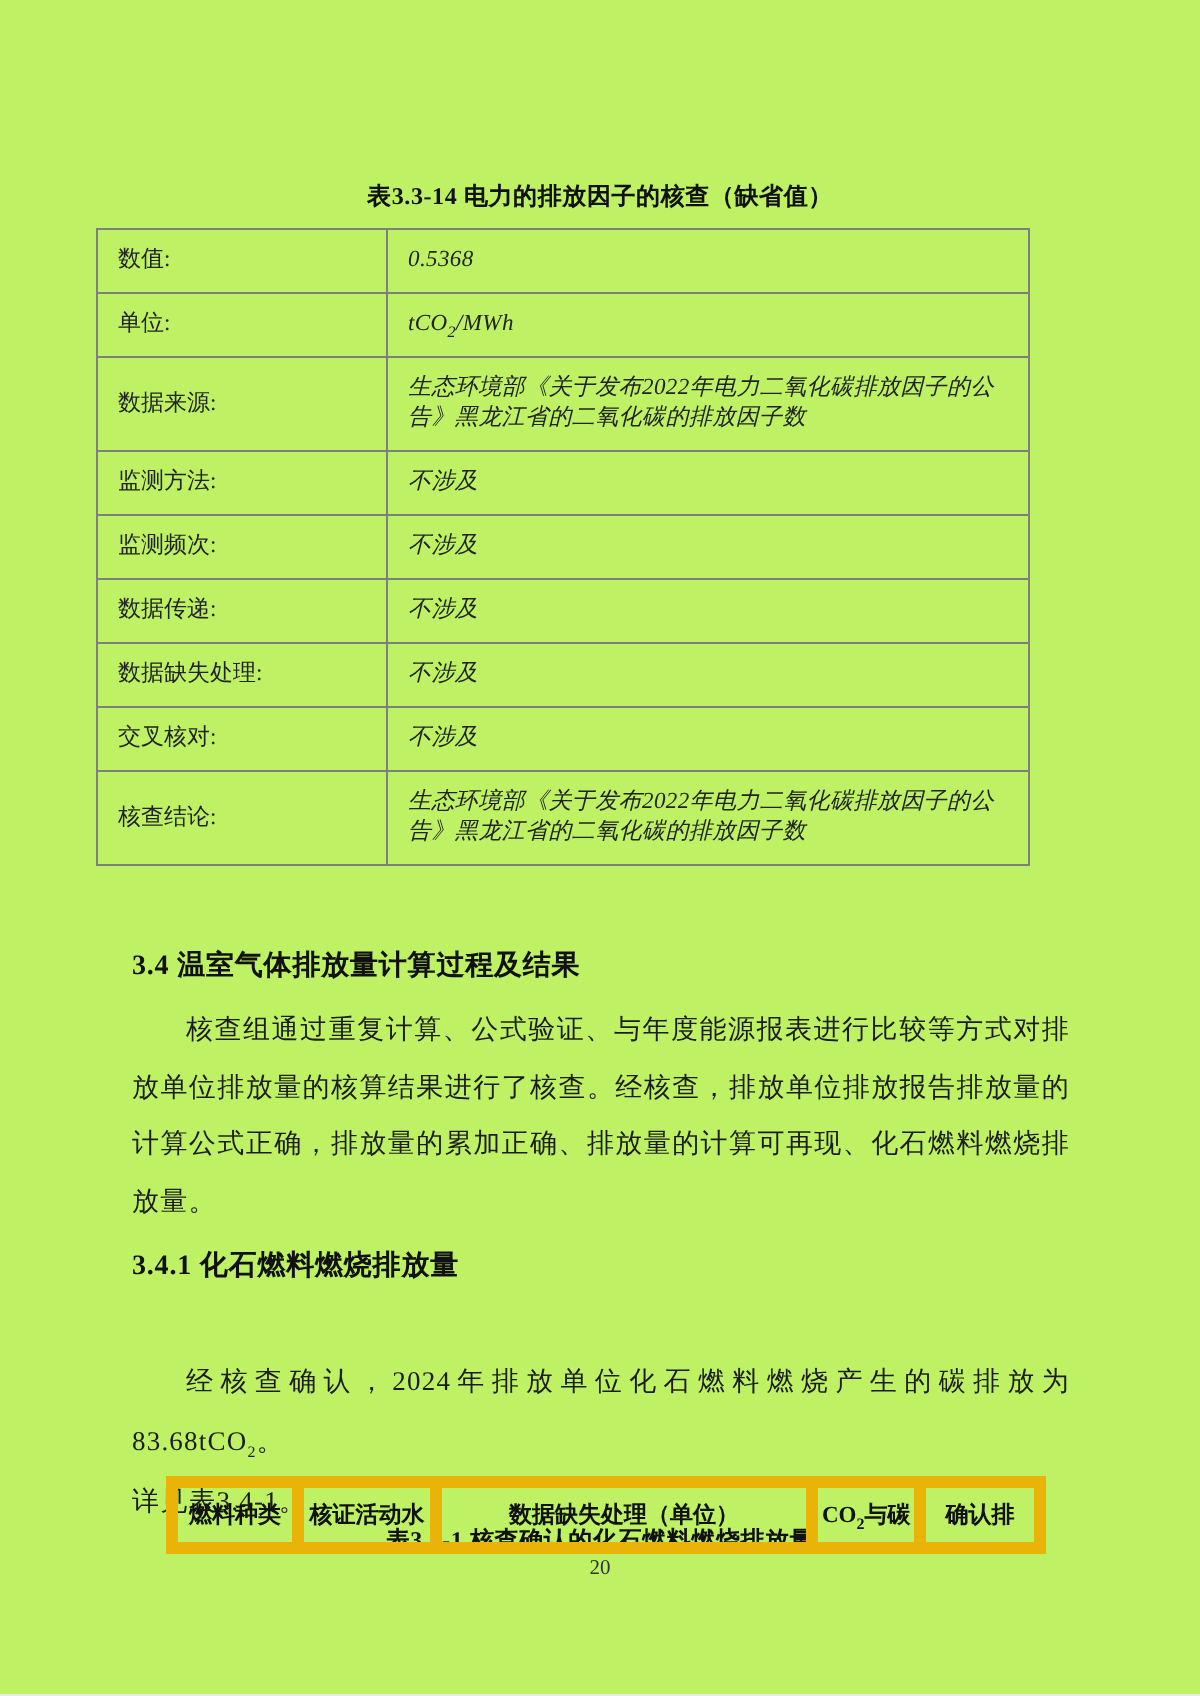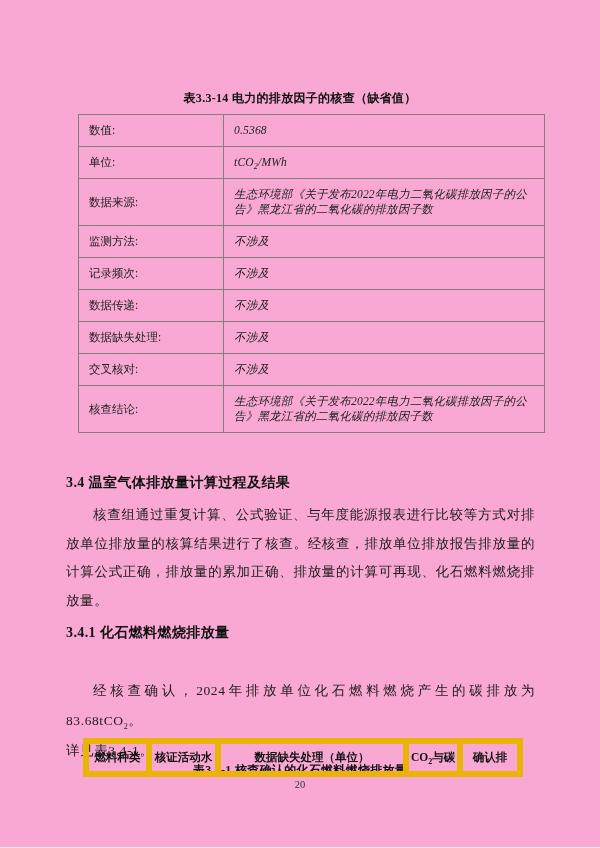--- a/index.html
+++ b/index.html
@@ -1,33 +1,33 @@
 <!DOCTYPE html>
 <html><head>
 <meta charset="utf-8">
 <style>
   html,body{margin:0;padding:0;}
   body{
     width:600px;height:848px;background:#ffffff;
     font-family:"Liberation Serif","DejaVu Serif",serif;
     color:#1f1f1f;position:relative;overflow:hidden;
   }
-  .page{position:absolute;inset:0;background:#f9a8d4;border-bottom:1px solid #e9e9e9;}
+  .page{position:absolute;inset:0;background:#bef264;border-bottom:1px solid #e9e9e9;}
 
   .caption{
     position:absolute;left:0;width:600px;text-align:center;
     font-weight:bold;font-size:12px;color:#111;letter-spacing:0.3px;
   }
   #caption-1{top:90px;}
   #caption-2{top:750px;margin-top:12px;}
 
   
   table{border-collapse:collapse;}
   #verification-table{
-    position:absolute;top:114px;left:78px;width:467px;table-layout:fixed;
+    position:absolute;top:114px;left:48px;width:467px;table-layout:fixed;
   }
   #verification-table td{
     border:1px solid #7f7f7f;
     font-size:11.5px;line-height:15px;
     padding:8px 10px;vertical-align:middle;text-align:left;
     color:#222;
   }
   #verification-table td.label-cell{width:124px;}
   #verification-table td.value-cell{letter-spacing:0.2px;font-style:italic;}
 
@@ -90,21 +90,21 @@
       </tr>
       <tr>
         <td class="label-cell">数据来源:</td>
         <td class="value-cell">生态环境部《关于发布2022年电力二氧化碳排放因子的公告》黑龙江省的二氧化碳的排放因子数</td>
       </tr>
       <tr>
         <td class="label-cell">监测方法:</td>
         <td class="value-cell">不涉及</td>
       </tr>
       <tr>
-        <td class="label-cell">记录频次:</td>
+        <td class="label-cell">监测频次:</td>
         <td class="value-cell">不涉及</td>
       </tr>
       <tr>
         <td class="label-cell">数据传递:</td>
         <td class="value-cell">不涉及</td>
       </tr>
       <tr>
         <td class="label-cell">数据缺失处理:</td>
         <td class="value-cell">不涉及</td>
       </tr>

